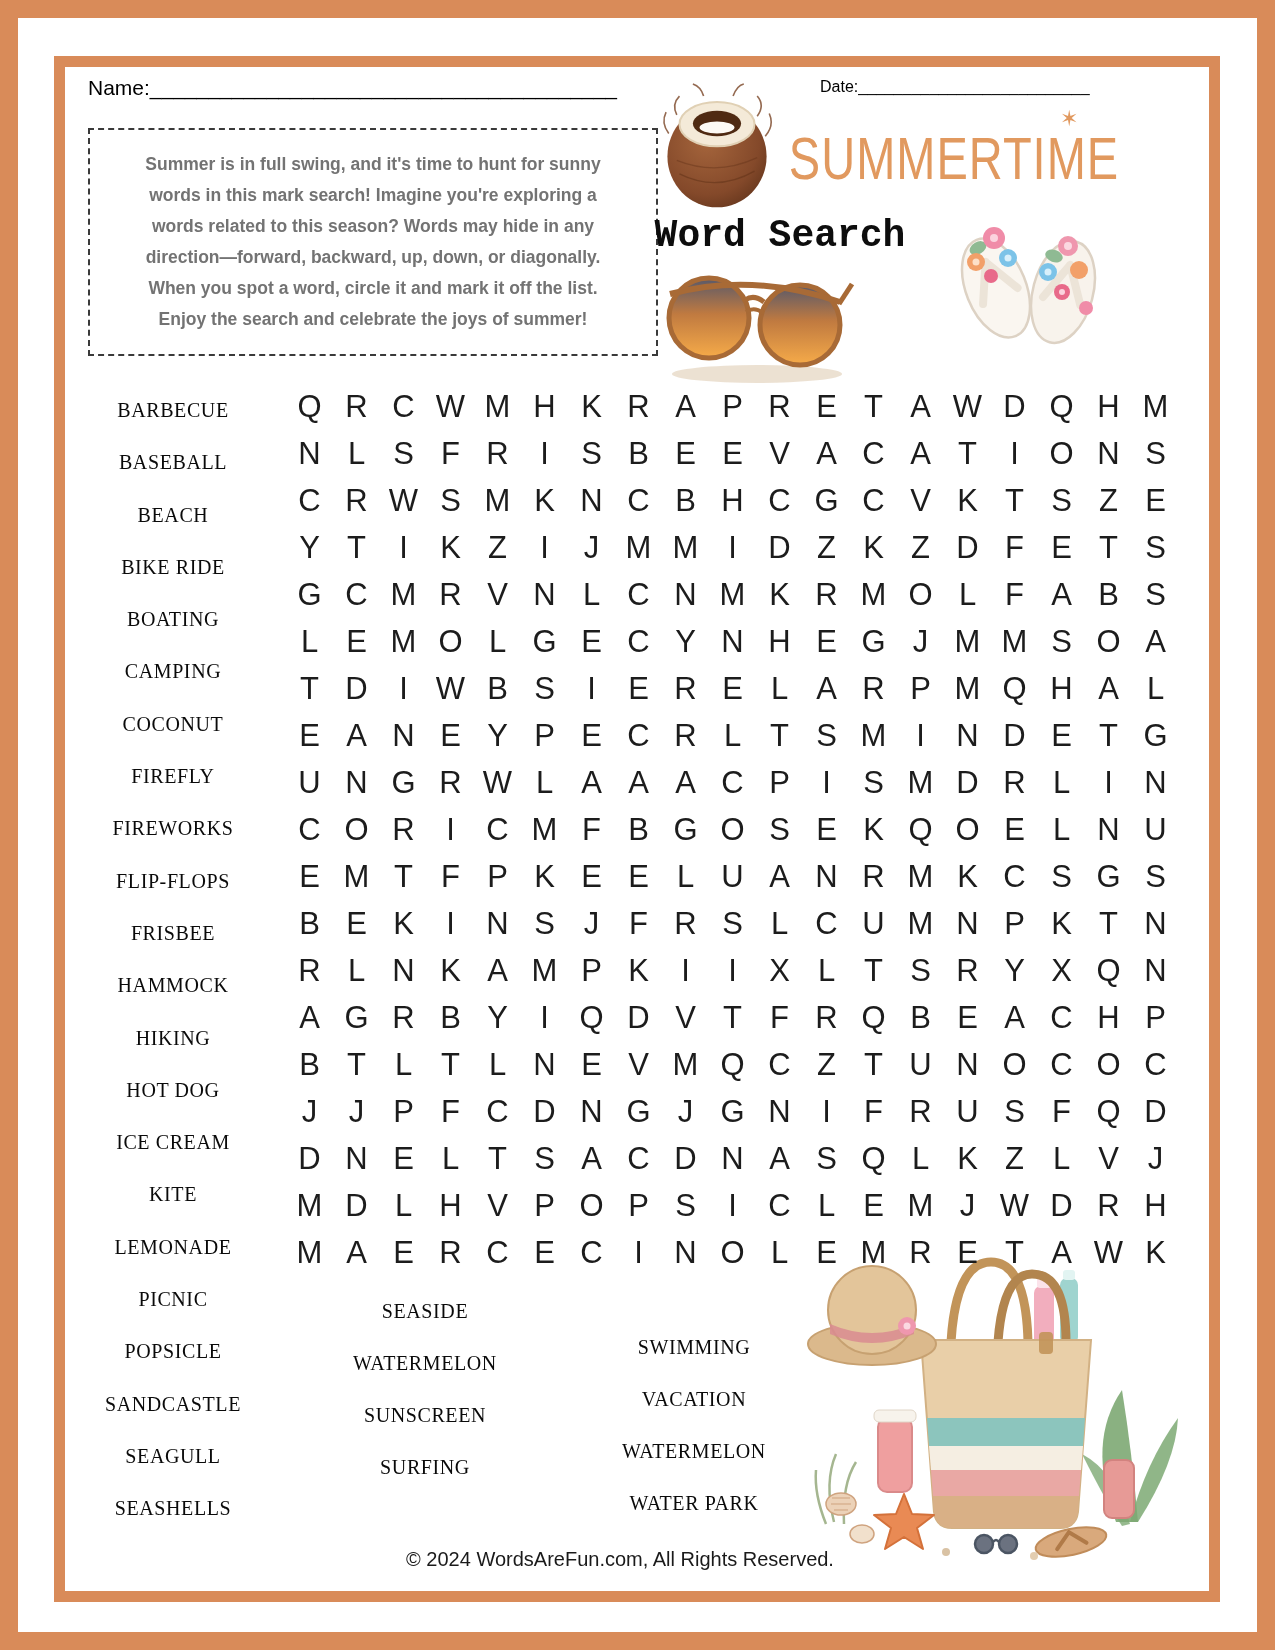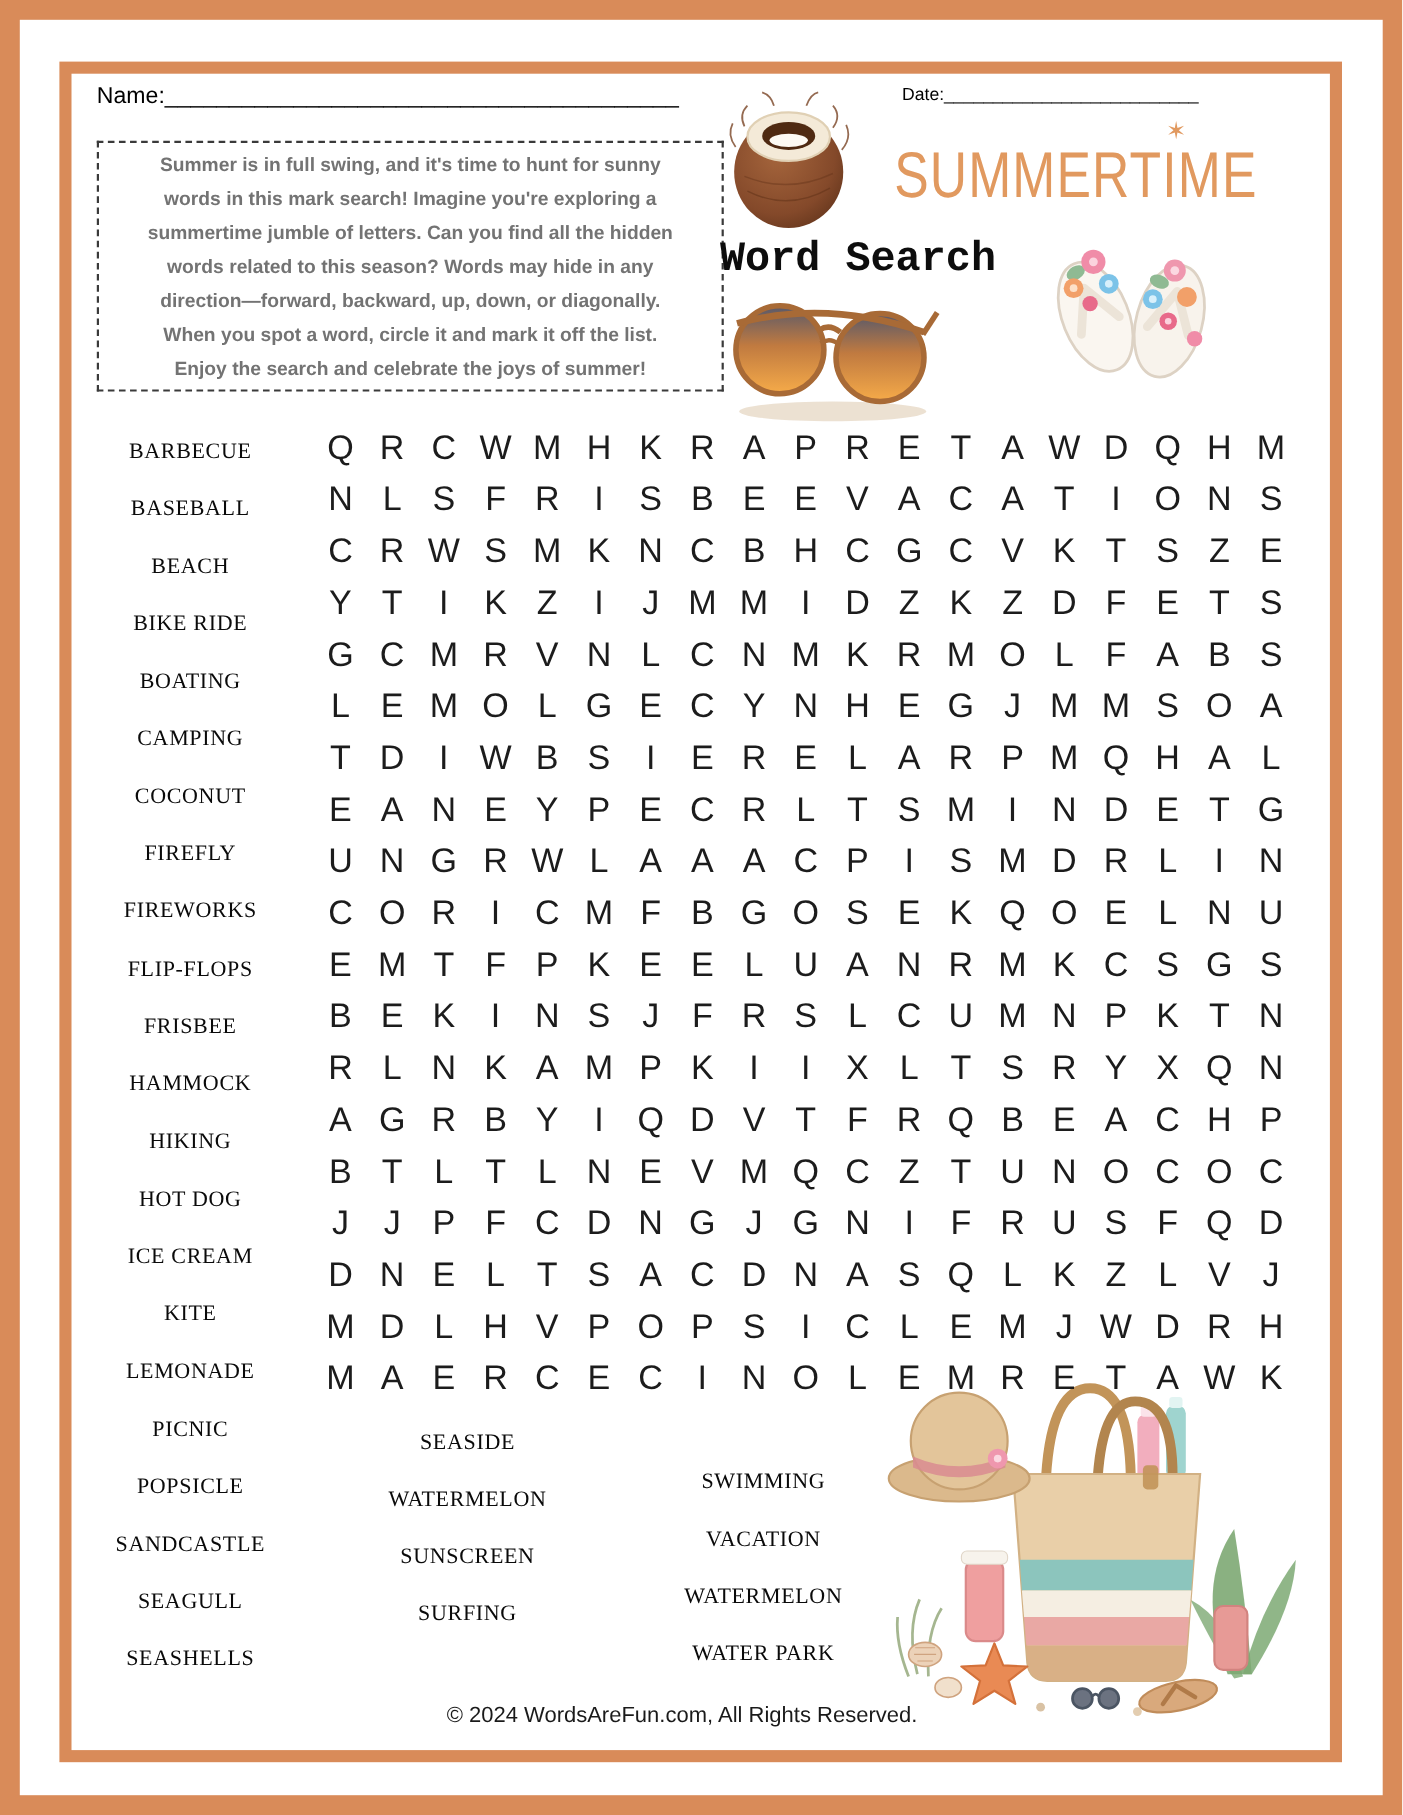--- a/index.html
+++ b/index.html
@@ -17,21 +17,21 @@
 
   .instructions {
     position:absolute; left:88px; top:128px; width:570px; height:228px;
     border:2px dashed #3a3a3a; box-sizing:border-box;
     display:flex; flex-direction:column; justify-content:center;
     text-align:center; font-weight:bold; font-size:17.5px; color:#737373; z-index:2;
   }
   .instr-line { line-height:31px; white-space:nowrap; }
 
   .title {
-    position:absolute; left:808px; top:124px; width:340px; text-align:center;
+    position:absolute; left:784px; top:124px; width:340px; text-align:center;
     color:var(--title-orange); z-index:2;
   }
   .title-text { display:inline-block; font-size:47px; letter-spacing:1px; transform:scaleY(1.25); transform-origin:top center; }
   .title-star { position:absolute; left:1060px; top:106px; color:var(--title-orange); font-size:22px; z-index:3; }
 
   .subtitle {
     position:absolute; left:650px; top:214px; width:260px; text-align:center;
     font-family:"Liberation Mono", monospace; font-weight:bold; font-size:38px;
     letter-spacing:0px; color:#0d0d0d; z-index:2; white-space:nowrap;
   }
@@ -72,21 +72,20 @@
 <div class="page">
   <div class="outer-border"></div>
   <div class="inner-border"></div>
 
   <div class="name-row"><span>Name:</span><span class="line-chars">________________________________________</span></div>
   <div class="date-row"><span>Date:</span><span class="line-chars">__________________________</span></div>
 
   <div class="instructions">
       <div class="instr-line">Summer is in full swing, and it's time to hunt for sunny</div>
       <div class="instr-line">words in this mark search! Imagine you're exploring a</div>
-      <div class="instr-line">summertime jumble of letters. Can you find all the hidden</div>
       <div class="instr-line">words related to this season? Words may hide in any</div>
       <div class="instr-line">direction—forward, backward, up, down, or diagonally.</div>
       <div class="instr-line">When you spot a word, circle it and mark it off the list.</div>
       <div class="instr-line">Enjoy the search and celebrate the joys of summer!</div>
     </div>
 
   <svg id="coconut" class="img-abs" viewBox="0 0 100 100">
     <defs>
       <radialGradient id="cocoGrad" cx="40%" cy="35%" r="75%">
         <stop offset="0%" stop-color="#a5653c"></stop>

